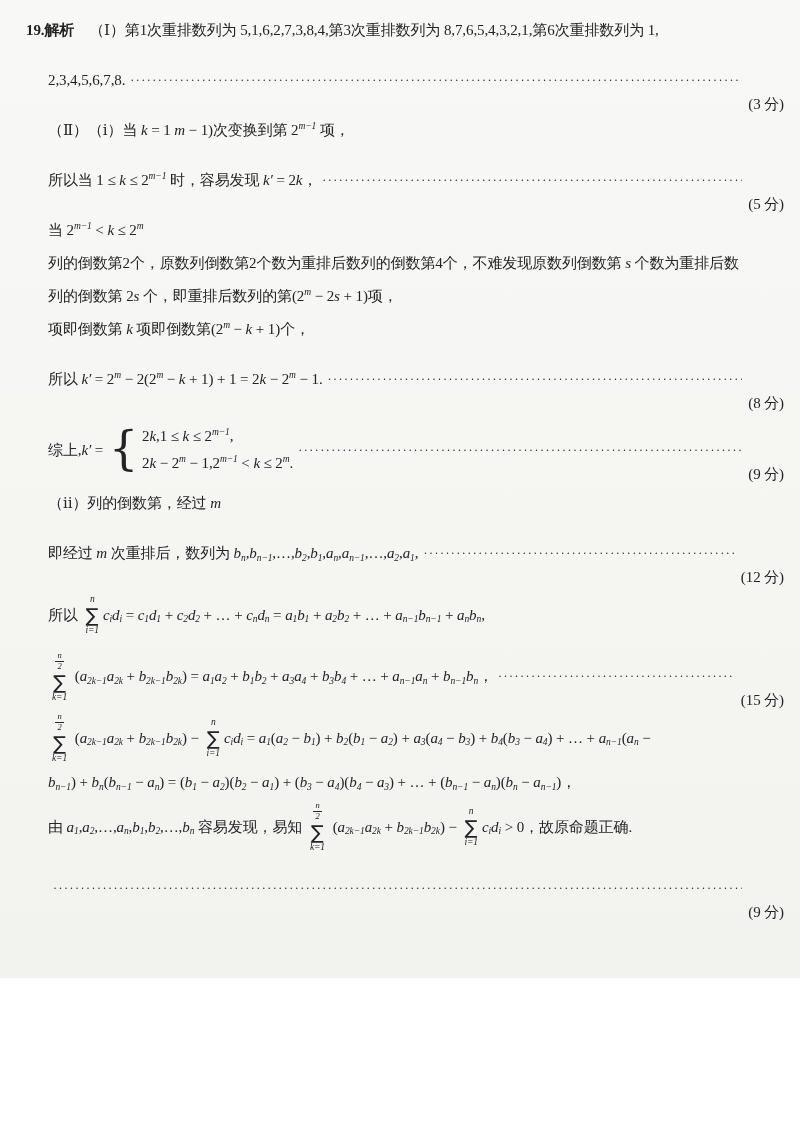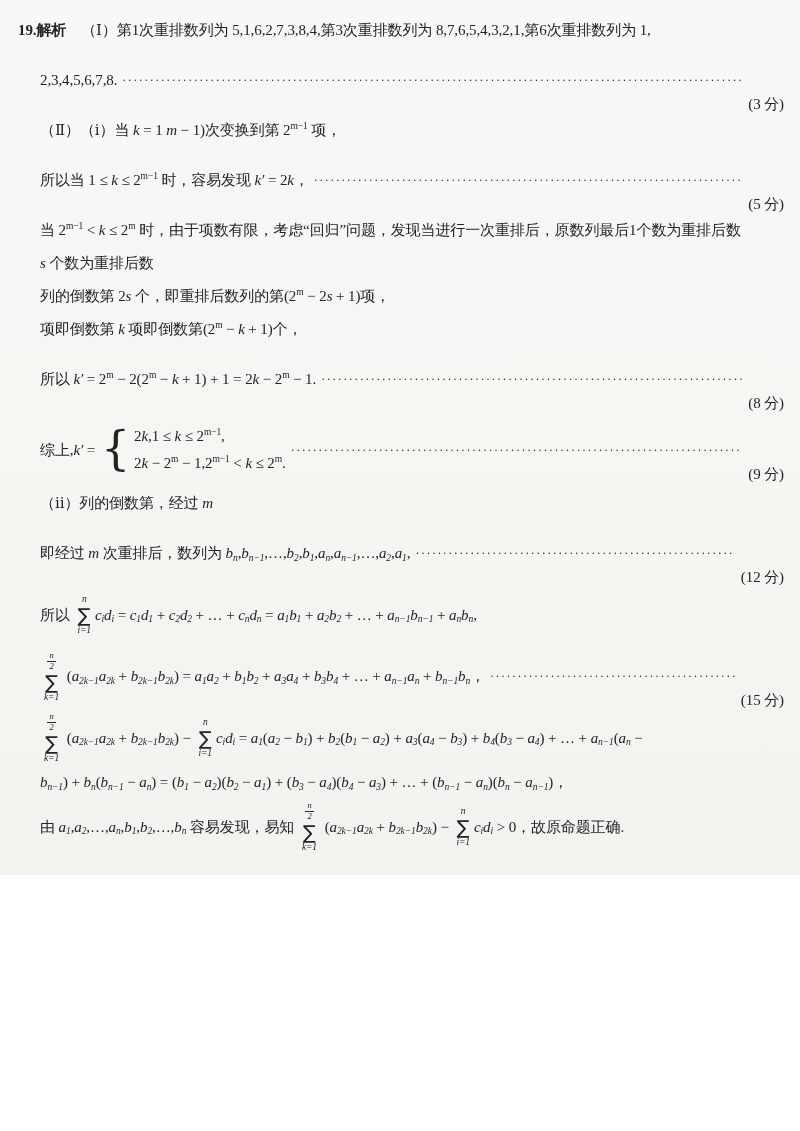--- a/index.html
+++ b/index.html
@@ -4,37 +4,37 @@
 <style>
   html,body{margin:0;padding:0;}
   body{
     width:800px;height:1131px;
     font-family:"Liberation Serif","DejaVu Serif",serif;
     font-size:15px;color:#232323;
     -webkit-font-smoothing:antialiased;
   }
   .page{
     position:relative;box-sizing:border-box;
-    width:800px;height:875px;overflow:hidden;
+    width:800px;height:978px;overflow:hidden;
     background:linear-gradient(180deg,#f8f8f6 0%,#f5f5f2 60%,#f2f2ef 100%);
-    padding:14px 16px 0 18px;
+    padding:14px 16px 0 26px;
   }
   .line{
     display:flex;align-items:center;
     min-height:33px;padding-left:22px;
     letter-spacing:-0.1px;
   }
   .line.first{padding-left:0;}
   .line.tall{min-height:56px;}
   .line.cases-line{min-height:74px;}
   .tk{white-space:pre;}
   .bold{font-weight:bold;}
   .math{font-family:"Liberation Serif","DejaVu Serif",serif;}
   .var{font-style:italic;font-family:"Liberation Serif","DejaVu Serif",serif;}
-  .sup{font-size:9.5px;position:relative;top:-5px;white-space:pre;}
+  .sup{font-size:9.5px;position:relative;top:-5px;font-style:italic;white-space:pre;}
   .sub{font-size:9.5px;position:relative;top:4px;font-style:italic;white-space:pre;}
   .leader{
     flex:1 1 20px;overflow:hidden;white-space:nowrap;
     font-size:12px;letter-spacing:1.5px;color:#2b2b2b;
     margin:0 6px 0 5px;align-self:center;
   }
   .score{white-space:pre;margin-top:48px;}
   .sum{display:inline-flex;flex-direction:column;align-items:center;margin:0 4px;align-self:center;}
   .stop,.sbot{font-family:"Liberation Serif",serif;font-style:italic;font-size:9.5px;line-height:1;}
   .sigma{font-family:"DejaVu Sans",sans-serif;font-size:19px;line-height:1;margin:1px 0;}
@@ -94,23 +94,23 @@
         <span class="tk score">(5 分)</span>
       </div>
       <div class="line">
         <span class="tk">当 </span>
         <span class="tk math">2</span>
         <span class="sup">m−1</span>
         <span class="tk math"> &lt; </span>
         <span class="tk math var">k</span>
         <span class="tk math"> ≤ 2</span>
         <span class="sup">m</span>
-        <span class="tk"> 时，由于项数有限，考虑“回归”问题，发现当进行一次重排后，原数列最后1个数为重排后数</span>
-      </div>
-      <div class="line">
+      </div>
+      <div class="line">
+        <span class="tk">列的倒数第2个，原数列倒数第2个数为重排后数列的倒数第4个，不难发现原数列倒数第 </span>
         <span class="tk math var">s</span>
         <span class="tk"> 个数为重排后数</span>
       </div>
       <div class="line">
         <span class="tk">列的倒数第 </span>
         <span class="tk math">2</span>
         <span class="tk math var">s</span>
         <span class="tk"> 个，即重排后数列的第</span>
         <span class="tk math">(2</span>
         <span class="sup">m</span>

